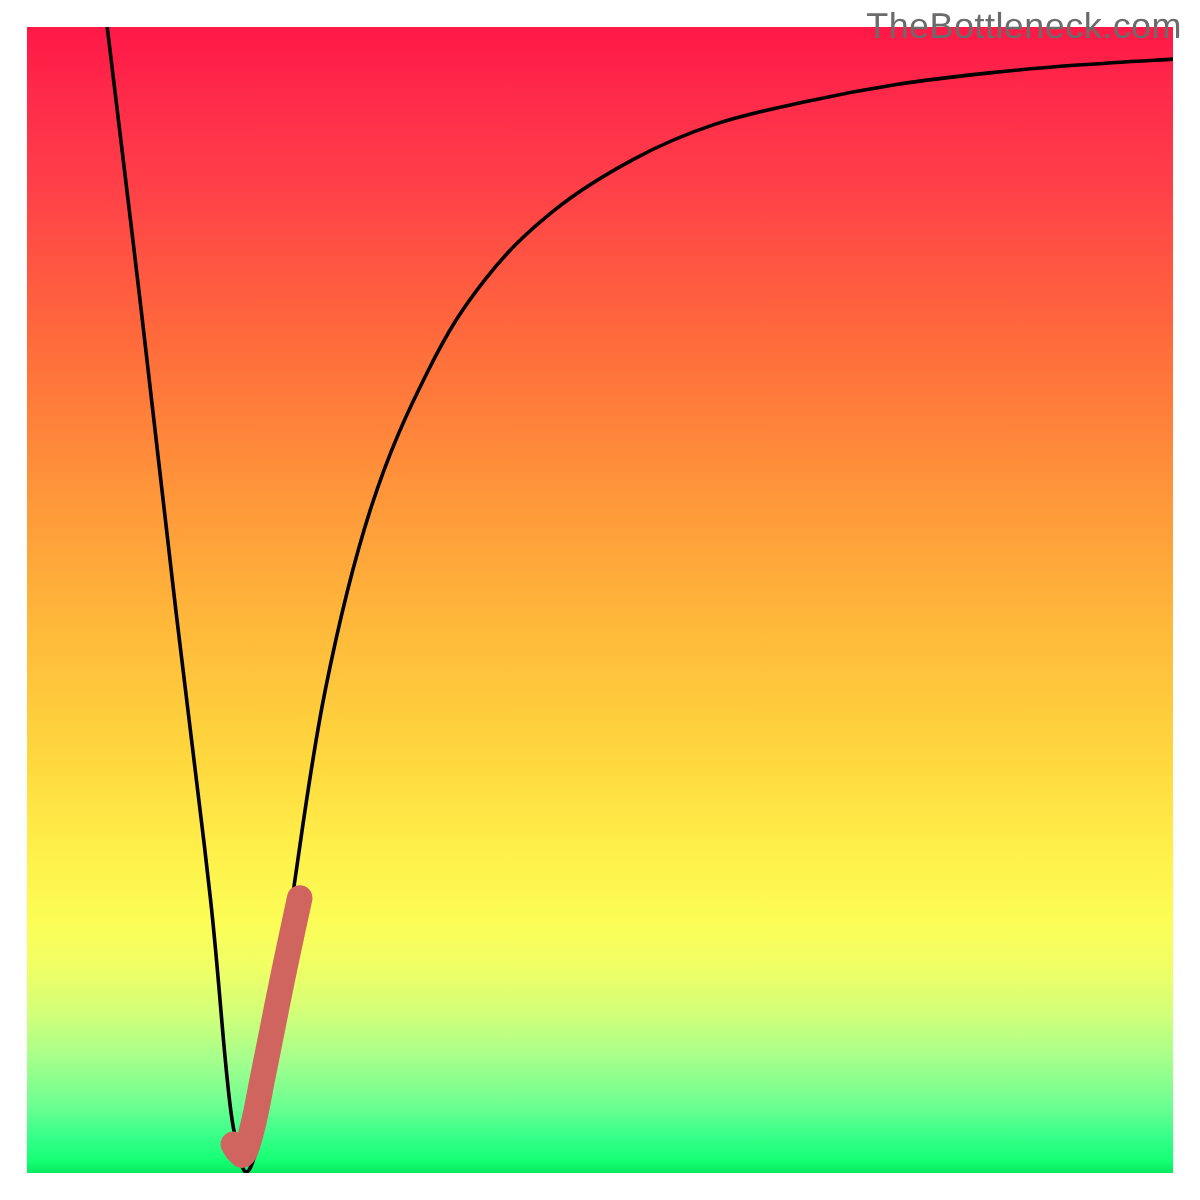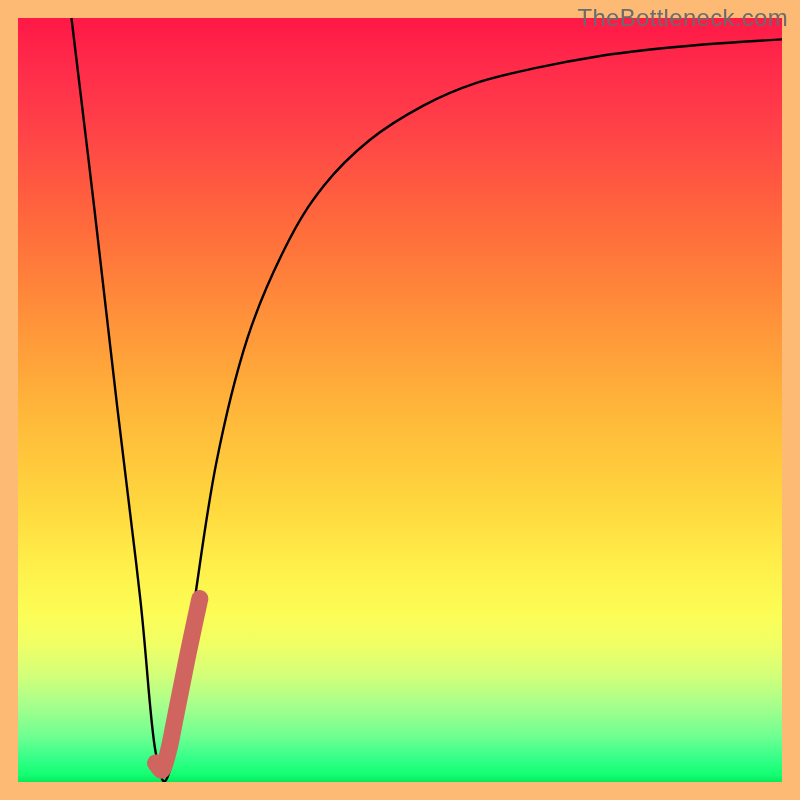--- a/index.html
+++ b/index.html
@@ -8,21 +8,21 @@
     width: 800px;
     height: 800px;
     background: #000;
     overflow: hidden;
     font-family: Arial, Helvetica, sans-serif;
   }
   .frame {
     position: relative;
     width: 800px;
     height: 800px;
-    background: #fdba74;
+    background: #ffffff;
   }
   .watermark {
     position: absolute;
     top: 4px;
     right: 12px;
     color: #6b6b6b;
     font-size: 24px;
     font-weight: 400;
     letter-spacing: 0.3px;
     z-index: 100;

